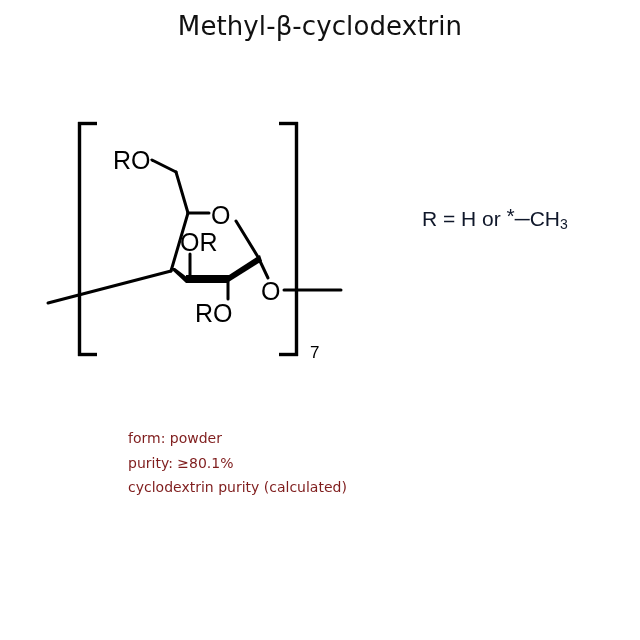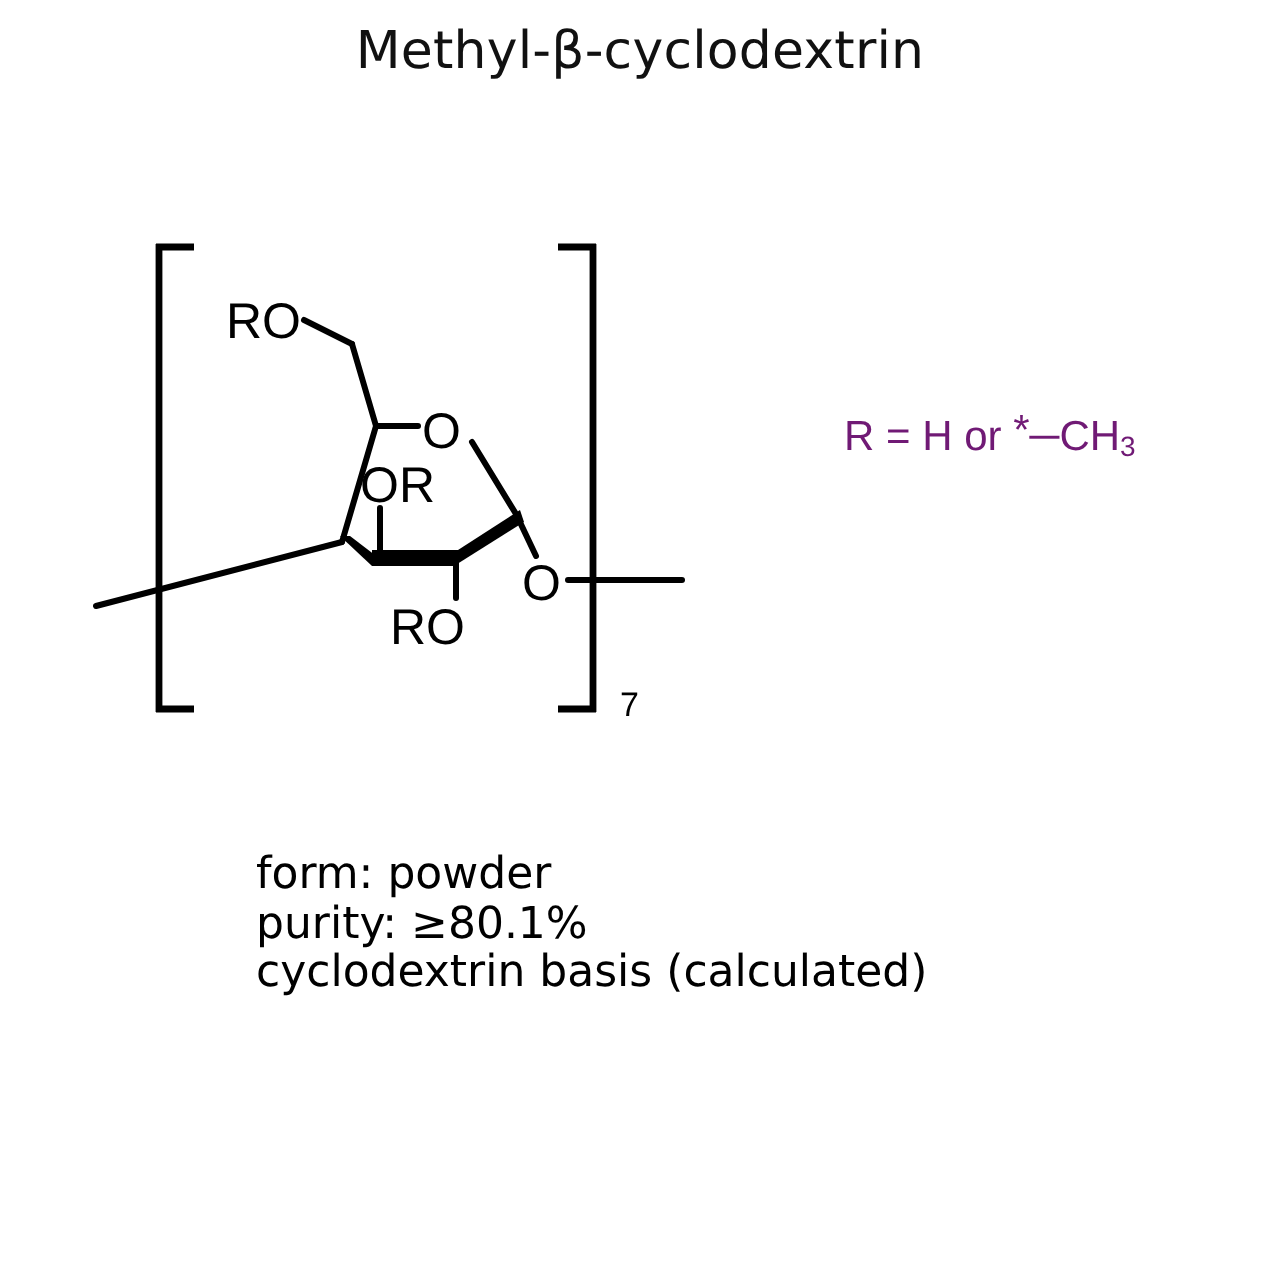--- a/index.html
+++ b/index.html
@@ -34,38 +34,38 @@
     top: 0;
     width: 640px;
     height: 640px;
   }
   #legend {
     position: absolute;
     left: 422px;
     top: 204px;
     font-family: "Liberation Sans", sans-serif;
     font-size: 21px;
-    color: #701a75;
+    color: #0f172a;
     white-space: nowrap;
   }
   #legend .sub {
     font-size: 14px;
     vertical-align: -3px;
   }
   #legend .star {
     font-size: 21px;
     vertical-align: 3px;
   }
   #specs {
     position: absolute;
     left: 128px;
     top: 426px;
-    font-size: 22px;
+    font-size: 14px;
     line-height: 24.5px;
-    color: #000000;
+    color: #7f1d1d;
     white-space: nowrap;
   }
   .spec-line { display: block; }
   .atom-label {
     font-family: "Liberation Sans", sans-serif;
     font-size: 25px;
     fill: #000000;
   }
   .sub-count {
     font-family: "Liberation Sans", sans-serif;
@@ -146,16 +146,16 @@
       <line x1="171" y1="271" x2="48" y2="303"></line>
     </g>
 
   </svg>
 
   <div id="legend"><span>R = H or </span><span class="star">*</span><span>─</span><span>CH</span><span class="sub">3</span></div>
 
   <div id="specs">
     <span class="spec-line">form: powder</span>
     <span class="spec-line">purity: ≥80.1%</span>
-    <span class="spec-line">cyclodextrin basis (calculated)</span>
+    <span class="spec-line">cyclodextrin purity (calculated)</span>
   </div>
 
 </div>
 
 </body></html>

